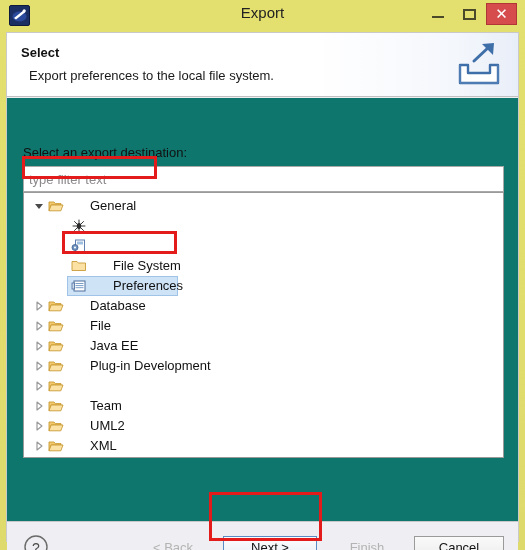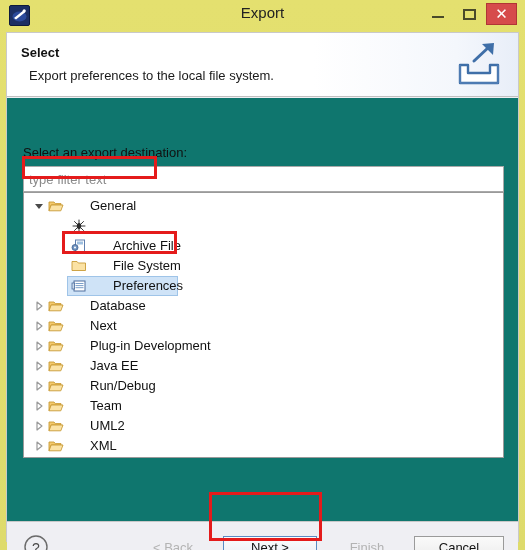--- a/index.html
+++ b/index.html
@@ -336,21 +336,20 @@
                   <ellipse cx="8" cy="8" rx="2.2" ry="3" fill="#2b2b2b"></ellipse>
                 </svg></span>
             </div>
             <div class="tree-row d1">
               <span class="ico"><svg width="16" height="16" viewBox="0 0 16 16">
                   <rect x="4.5" y="2" width="9" height="12" fill="#ffffff" stroke="#5f7fae" stroke-width="1"></rect>
                   <rect x="6" y="3.5" width="6" height="3" fill="#9fc0e0"></rect>
                   <circle cx="4" cy="9.5" r="3" fill="#6f93c0" stroke="#3f5f8e" stroke-width="0.8"></circle>
                   <circle cx="4" cy="9.5" r="1" fill="#ffffff"></circle>
                 </svg></span>
-              <span class="lbl">Archive File</span>
             </div>
             <div class="tree-row d1">
               <span class="ico"><svg width="16" height="16" viewBox="0 0 16 16">
                   <path d="M1 3.5 h5 l1.3 1.5 H14.5 V12.5 H1 Z" fill="#fbe2a4" stroke="#c89b35" stroke-width="0.9" stroke-linejoin="round"></path>
                 </svg></span>
               <span class="lbl">File System</span>
             </div>
             <div class="tree-row d1 selected">
               <div class="sel-bg" style="width: 111px;"></div>
               <span class="ico"><svg width="16" height="16" viewBox="0 0 16 16">
@@ -373,51 +372,50 @@
               <span class="lbl">Database</span>
             </div>
             <div class="tree-row d0">
               <span class="twisty"><svg width="14" height="20" viewBox="0 0 14 20">
                   <path d="M5 6 L10 10 L5 14 Z" fill="none" stroke="#9a9a9a" stroke-width="1.2" stroke-linejoin="round"></path>
                 </svg></span>
               <span class="ico"><svg width="16" height="16" viewBox="0 0 16 16">
                   <path d="M1 4 h5 l1.4 1.6 H13 V7 H3.2 L1 12.5 Z" fill="#f4c96b" stroke="#c89b35" stroke-width="0.9" stroke-linejoin="round"></path>
                   <path d="M3.2 7 H15 L12.8 12.8 H1 Z" fill="#fbe2a4" stroke="#c89b35" stroke-width="0.9" stroke-linejoin="round"></path>
                 </svg></span>
-              <span class="lbl">Next</span>
+              <span class="lbl">File</span>
+            </div>
+            <div class="tree-row d0">
+              <span class="twisty"><svg width="14" height="20" viewBox="0 0 14 20">
+                  <path d="M5 6 L10 10 L5 14 Z" fill="none" stroke="#9a9a9a" stroke-width="1.2" stroke-linejoin="round"></path>
+                </svg></span>
+              <span class="ico"><svg width="16" height="16" viewBox="0 0 16 16">
+                  <path d="M1 4 h5 l1.4 1.6 H13 V7 H3.2 L1 12.5 Z" fill="#f4c96b" stroke="#c89b35" stroke-width="0.9" stroke-linejoin="round"></path>
+                  <path d="M3.2 7 H15 L12.8 12.8 H1 Z" fill="#fbe2a4" stroke="#c89b35" stroke-width="0.9" stroke-linejoin="round"></path>
+                </svg></span>
+              <span class="lbl">Java EE</span>
             </div>
             <div class="tree-row d0">
               <span class="twisty"><svg width="14" height="20" viewBox="0 0 14 20">
                   <path d="M5 6 L10 10 L5 14 Z" fill="none" stroke="#9a9a9a" stroke-width="1.2" stroke-linejoin="round"></path>
                 </svg></span>
               <span class="ico"><svg width="16" height="16" viewBox="0 0 16 16">
                   <path d="M1 4 h5 l1.4 1.6 H13 V7 H3.2 L1 12.5 Z" fill="#f4c96b" stroke="#c89b35" stroke-width="0.9" stroke-linejoin="round"></path>
                   <path d="M3.2 7 H15 L12.8 12.8 H1 Z" fill="#fbe2a4" stroke="#c89b35" stroke-width="0.9" stroke-linejoin="round"></path>
                 </svg></span>
               <span class="lbl">Plug-in Development</span>
             </div>
             <div class="tree-row d0">
               <span class="twisty"><svg width="14" height="20" viewBox="0 0 14 20">
                   <path d="M5 6 L10 10 L5 14 Z" fill="none" stroke="#9a9a9a" stroke-width="1.2" stroke-linejoin="round"></path>
                 </svg></span>
               <span class="ico"><svg width="16" height="16" viewBox="0 0 16 16">
                   <path d="M1 4 h5 l1.4 1.6 H13 V7 H3.2 L1 12.5 Z" fill="#f4c96b" stroke="#c89b35" stroke-width="0.9" stroke-linejoin="round"></path>
                   <path d="M3.2 7 H15 L12.8 12.8 H1 Z" fill="#fbe2a4" stroke="#c89b35" stroke-width="0.9" stroke-linejoin="round"></path>
                 </svg></span>
-              <span class="lbl">Java EE</span>
-            </div>
-            <div class="tree-row d0">
-              <span class="twisty"><svg width="14" height="20" viewBox="0 0 14 20">
-                  <path d="M5 6 L10 10 L5 14 Z" fill="none" stroke="#9a9a9a" stroke-width="1.2" stroke-linejoin="round"></path>
-                </svg></span>
-              <span class="ico"><svg width="16" height="16" viewBox="0 0 16 16">
-                  <path d="M1 4 h5 l1.4 1.6 H13 V7 H3.2 L1 12.5 Z" fill="#f4c96b" stroke="#c89b35" stroke-width="0.9" stroke-linejoin="round"></path>
-                  <path d="M3.2 7 H15 L12.8 12.8 H1 Z" fill="#fbe2a4" stroke="#c89b35" stroke-width="0.9" stroke-linejoin="round"></path>
-                </svg></span>
-              <span class="lbl">Run/Debug</span>
             </div>
             <div class="tree-row d0">
               <span class="twisty"><svg width="14" height="20" viewBox="0 0 14 20">
                   <path d="M5 6 L10 10 L5 14 Z" fill="none" stroke="#9a9a9a" stroke-width="1.2" stroke-linejoin="round"></path>
                 </svg></span>
               <span class="ico"><svg width="16" height="16" viewBox="0 0 16 16">
                   <path d="M1 4 h5 l1.4 1.6 H13 V7 H3.2 L1 12.5 Z" fill="#f4c96b" stroke="#c89b35" stroke-width="0.9" stroke-linejoin="round"></path>
                   <path d="M3.2 7 H15 L12.8 12.8 H1 Z" fill="#fbe2a4" stroke="#c89b35" stroke-width="0.9" stroke-linejoin="round"></path>
                 </svg></span>
               <span class="lbl">Team</span>

